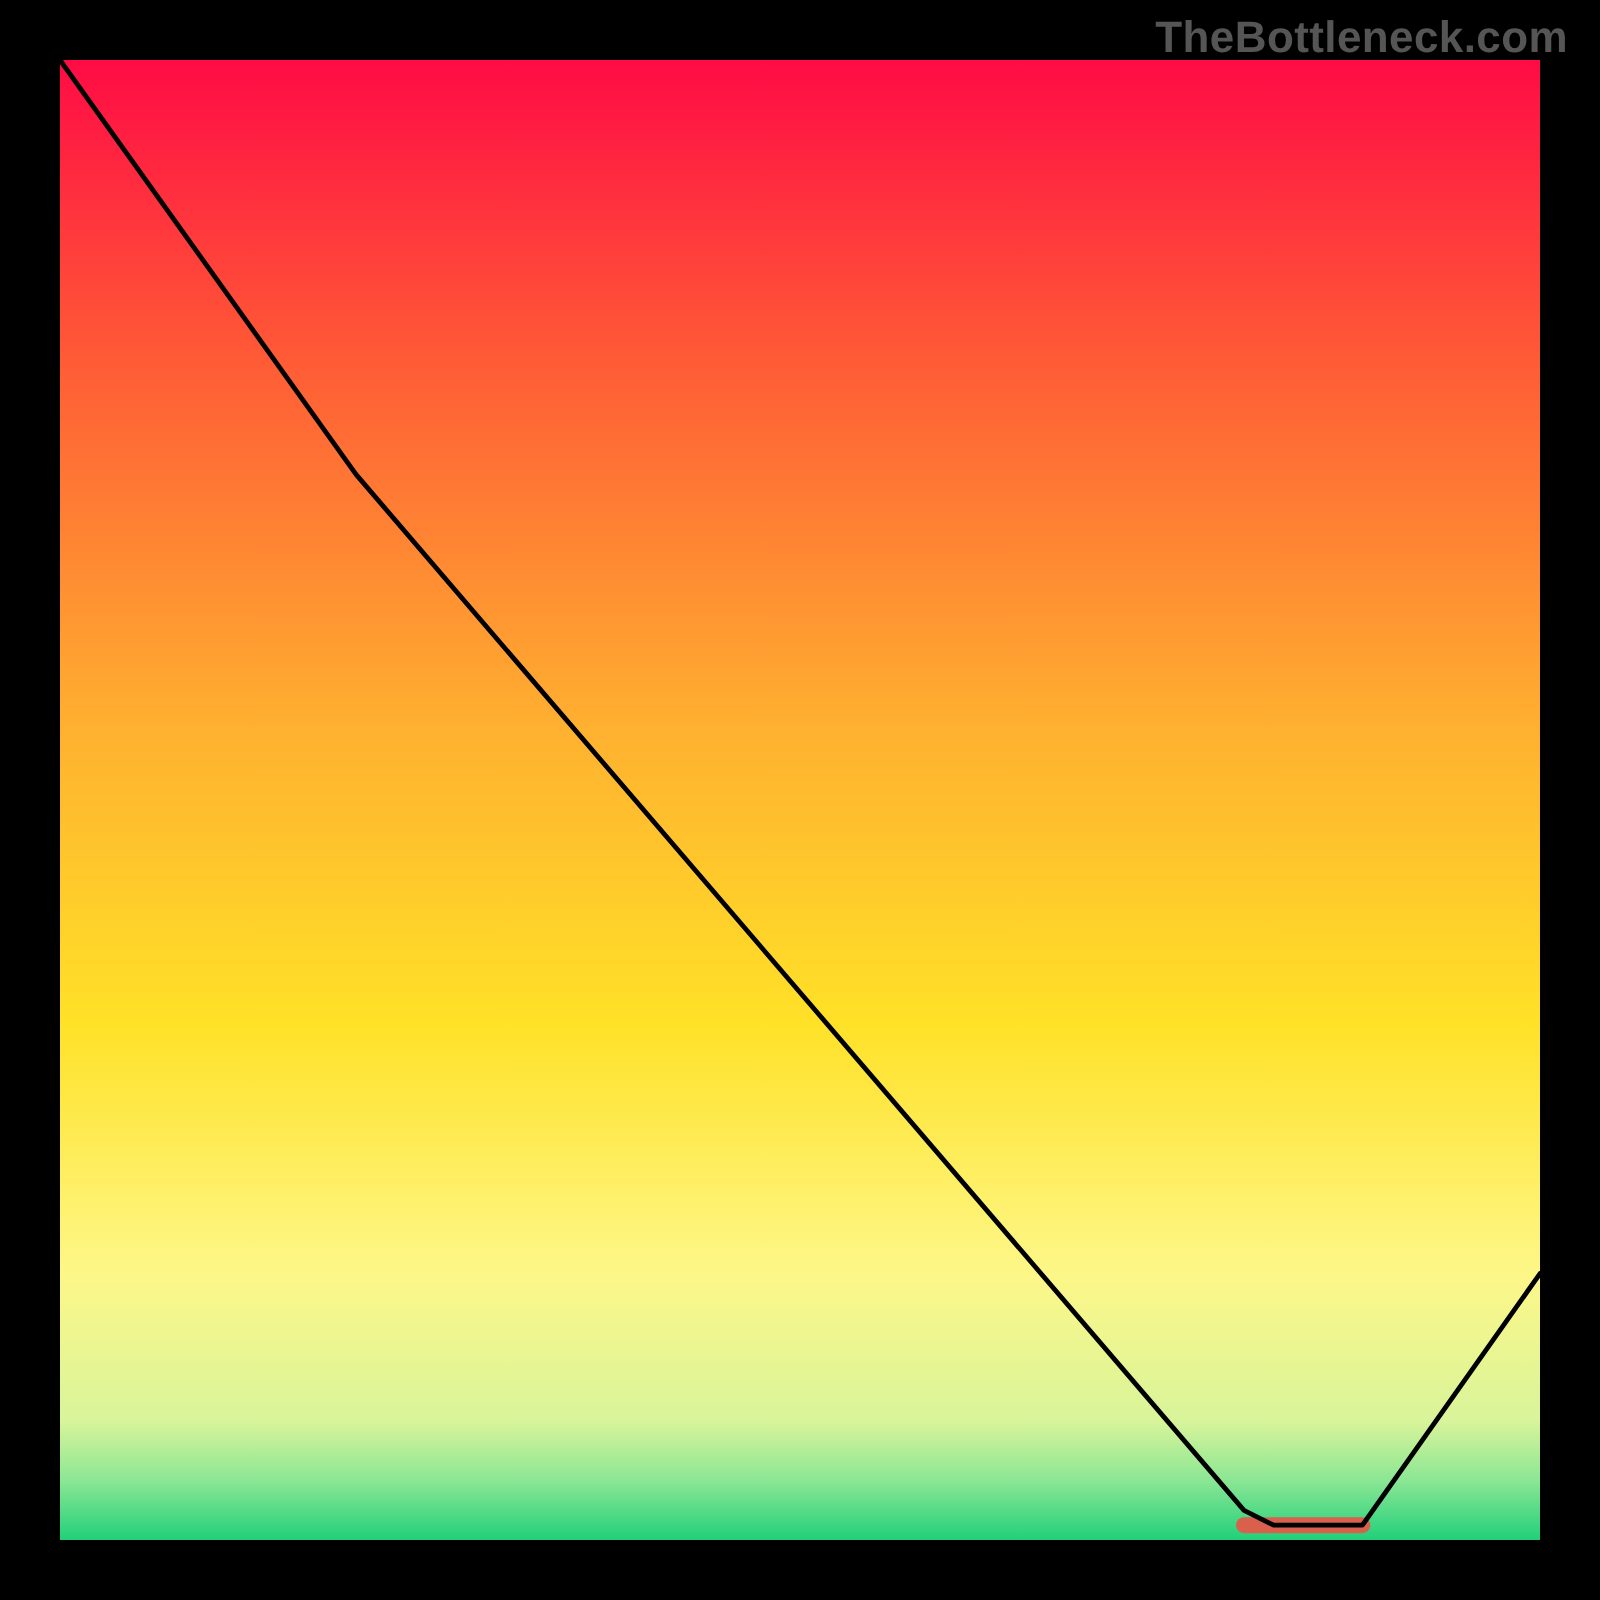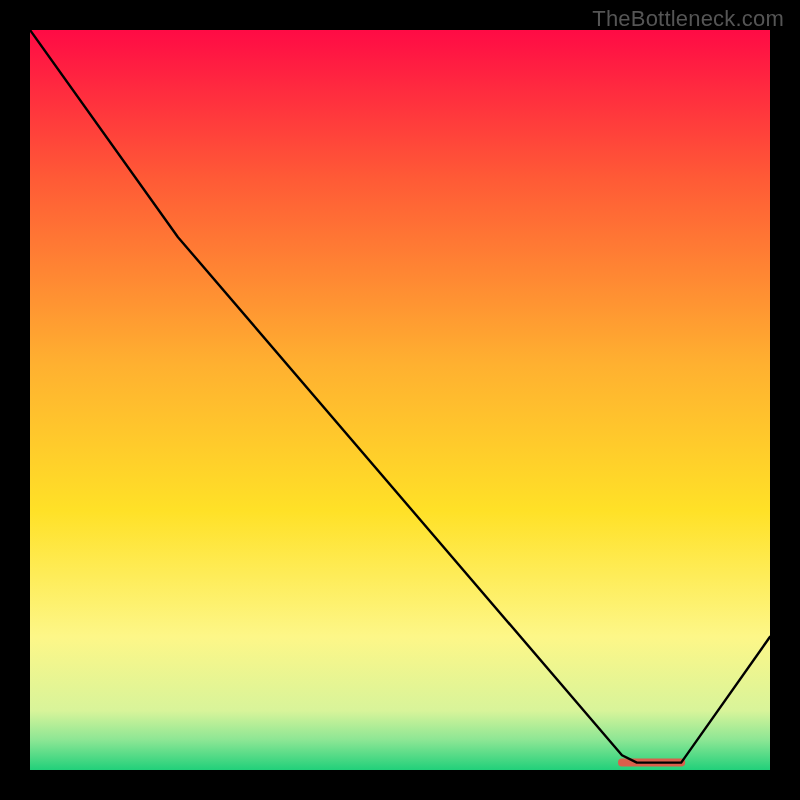--- a/index.html
+++ b/index.html
@@ -28,21 +28,21 @@
     display: block;
     width: 740px;
     height: 740px;
   }
   .watermark {
     position: absolute;
     top: 6px;
     right: 16px;
     color: #555;
     font-size: 22px;
-    font-weight: 400;
+    font-weight: 700;
     letter-spacing: 0.2px;
     user-select: none;
   }
 </style>
 </head>
 <body>
 
 <div class="stage">
 
   <div class="watermark">TheBottleneck.com</div>

